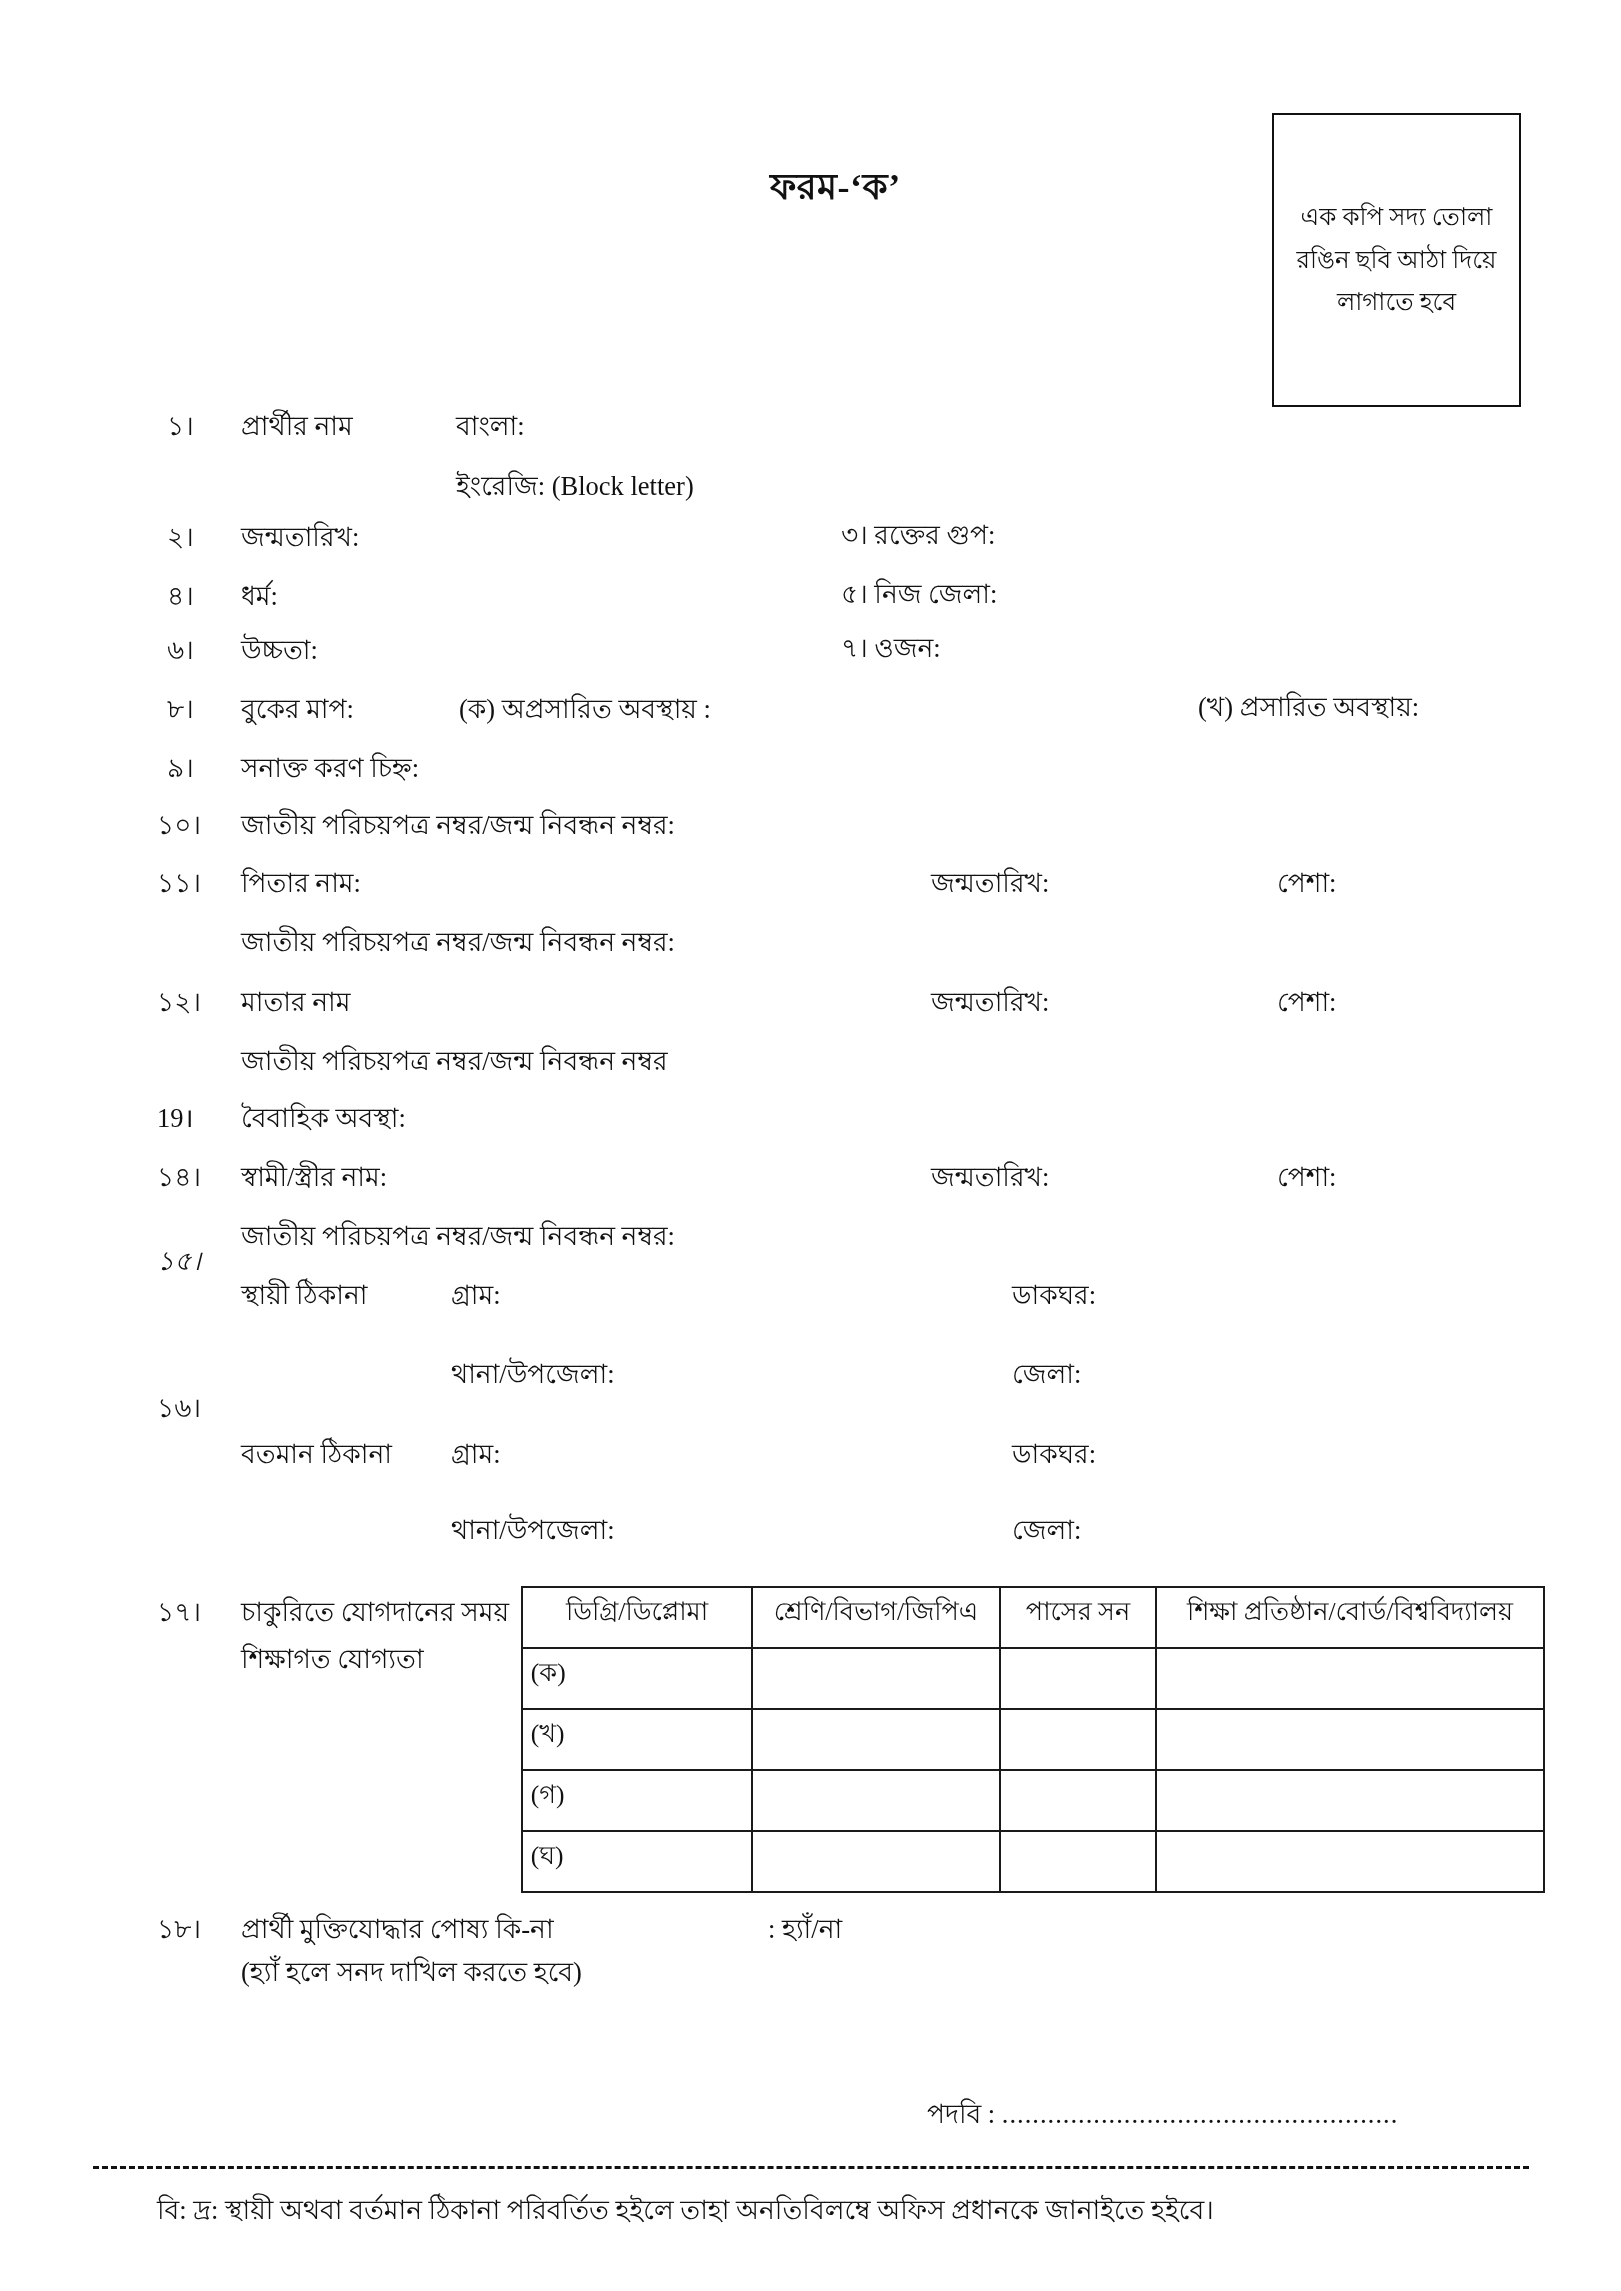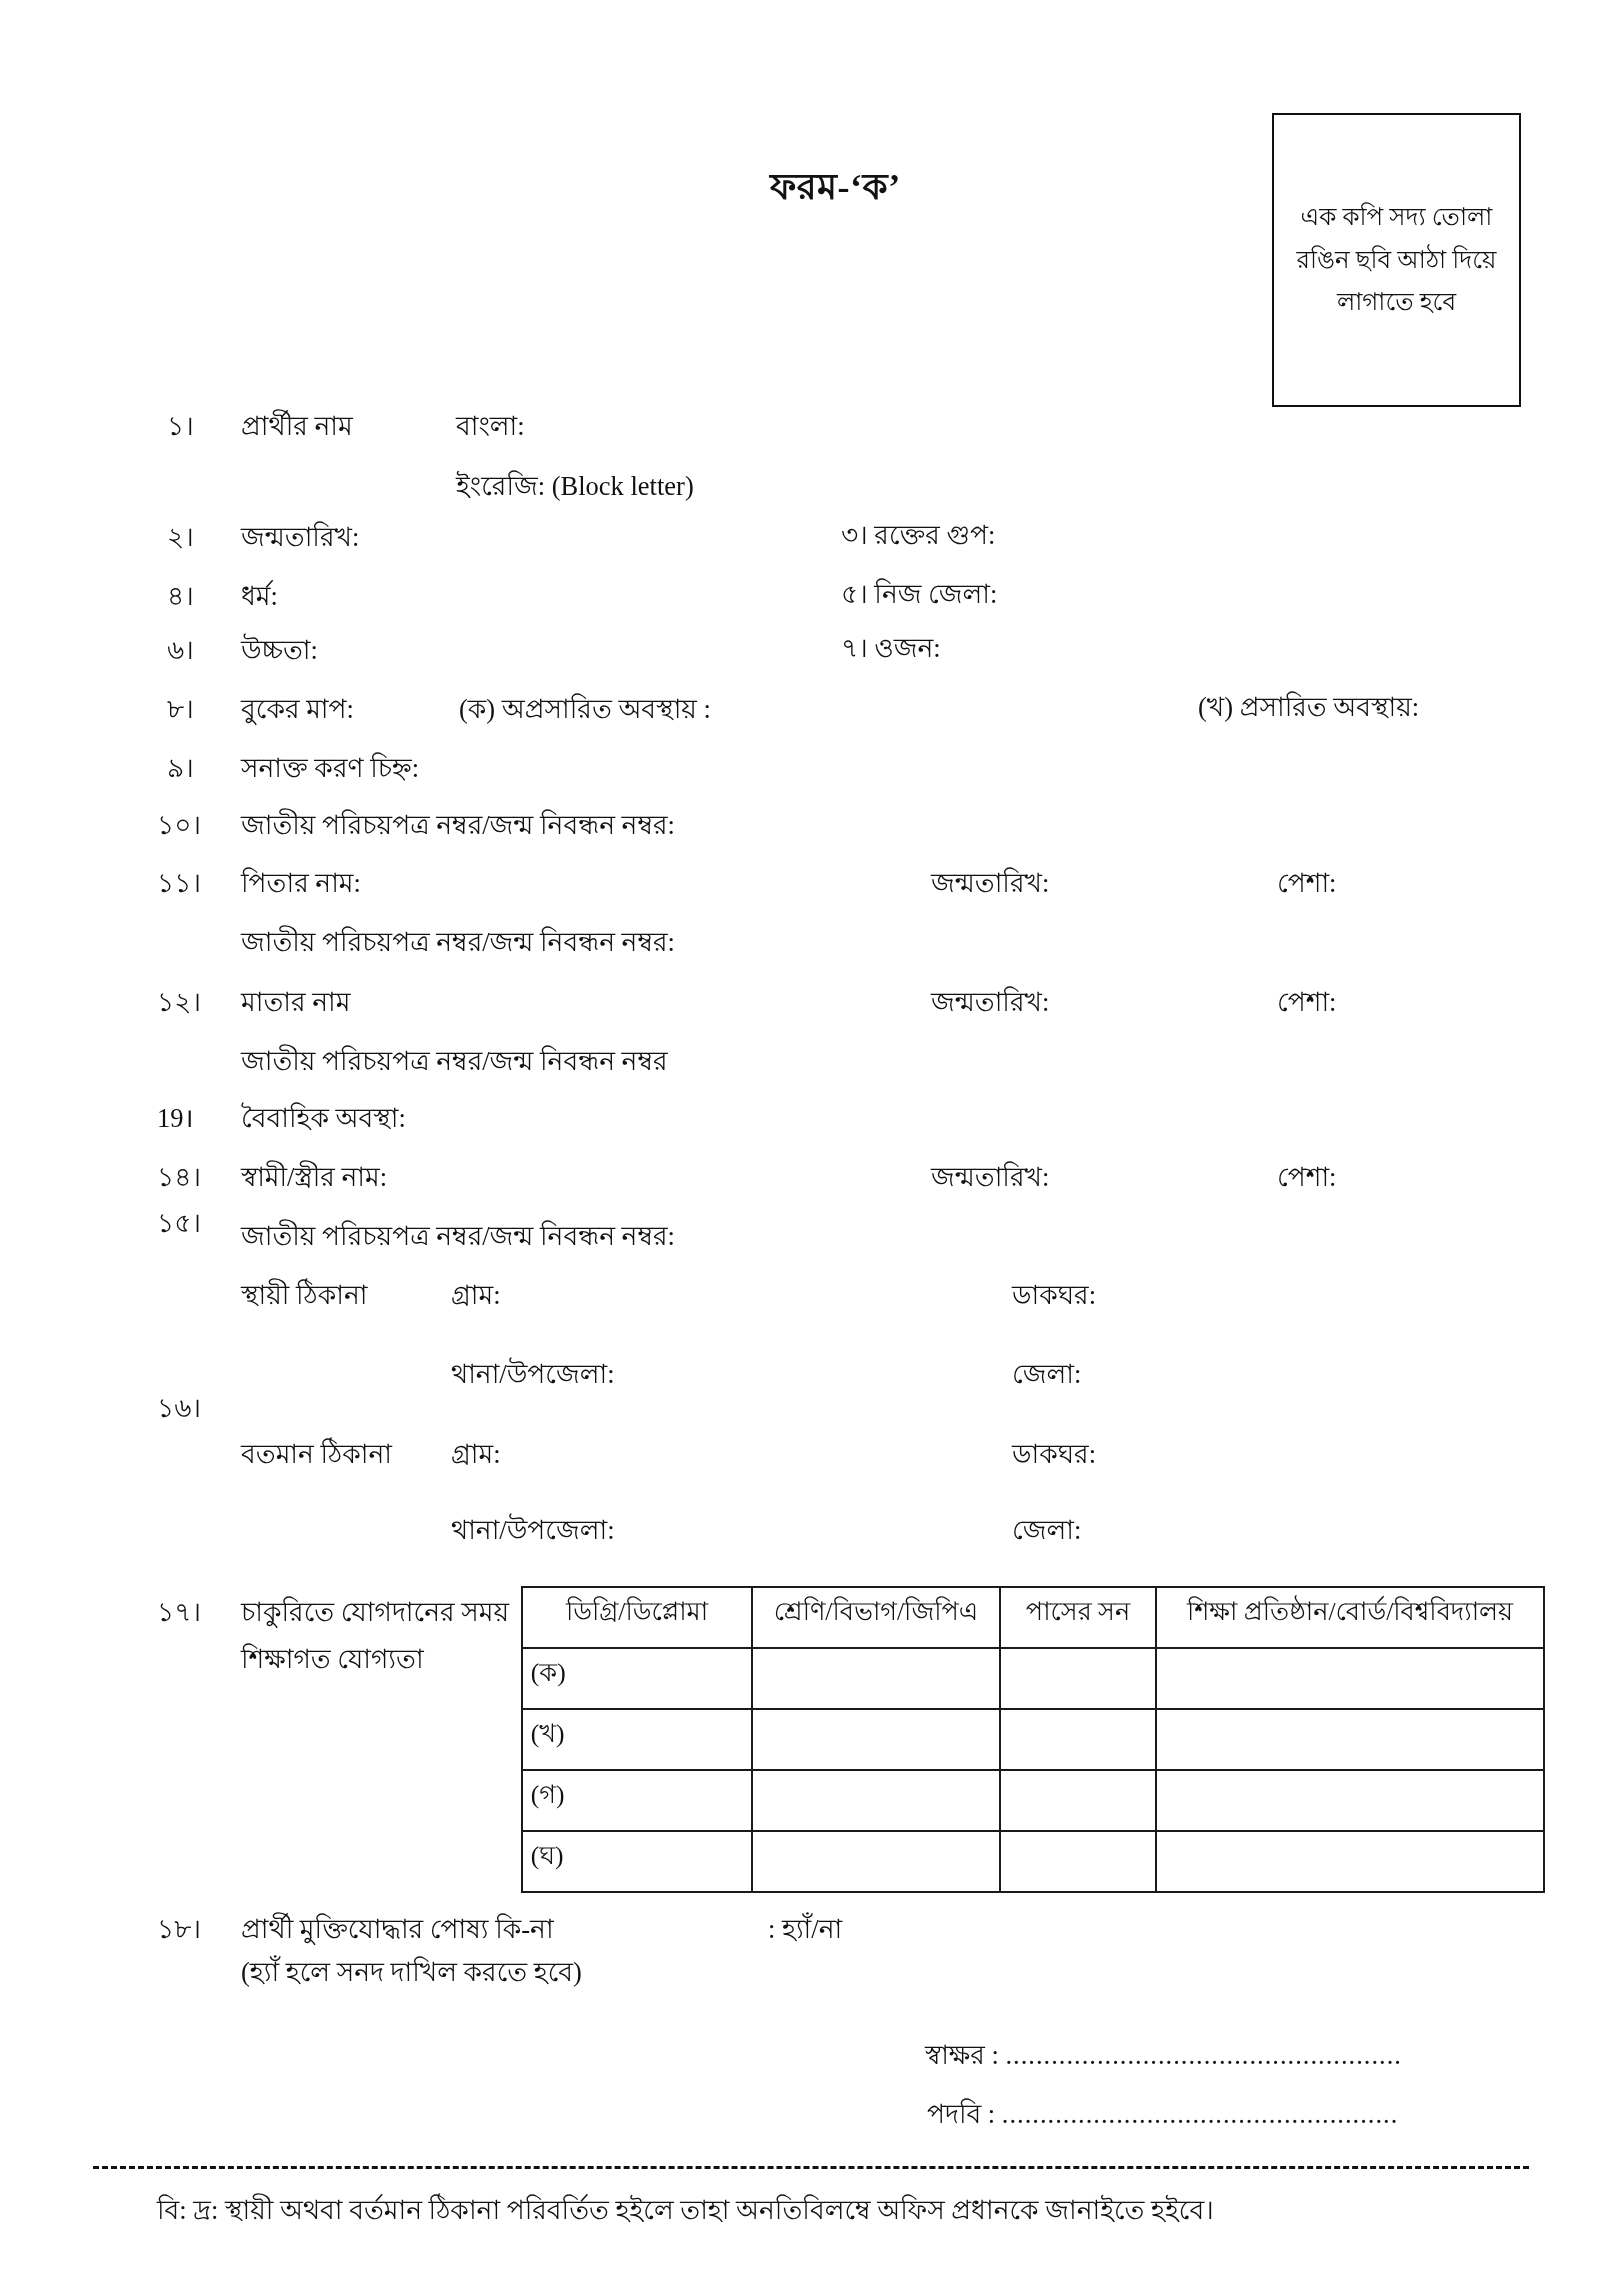--- a/index.html
+++ b/index.html
@@ -121,21 +121,21 @@
 
   <div class="t" style="left:157px; top:1102px;">19।</div>
   <div class="t" style="left:241px; top:1102px;">বৈবাহিক অবস্থা:</div>
 
   <div class="t" style="left:157px; top:1161px;">১৪।</div>
   <div class="t" style="left:241px; top:1161px;">স্বামী/স্ত্রীর নাম:</div>
   <div class="t" style="left:931px; top:1161px;">জন্মতারিখ:</div>
   <div class="t" style="left:1277px; top:1161px;">পেশা:</div>
   <div class="t" style="left:241px; top:1220px;">জাতীয় পরিচয়পত্র নম্বর/জন্ম নিবন্ধন নম্বর:</div>
 
-  <div class="t" style="left:157px; top:1207px;">১৫।</div>
+  <div class="t" style="left:157px; top:1245px;font-style:italic;">১৫।</div>
   <div class="t" style="left:241px; top:1279px;">স্থায়ী ঠিকানা</div>
   <div class="t" style="left:451px; top:1279px;">গ্রাম:</div>
   <div class="t" style="left:1012px; top:1279px;">ডাকঘর:</div>
   <div class="t" style="left:451px; top:1358px;">থানা/উপজেলা:</div>
   <div class="t" style="left:1012px; top:1358px;">জেলা:</div>
 
   <div class="t" style="left:157px; top:1392px;">১৬।</div>
   <div class="t" style="left:241px; top:1438px;">বতমান ঠিকানা</div>
   <div class="t" style="left:451px; top:1438px;">গ্রাম:</div>
   <div class="t" style="left:1012px; top:1438px;">ডাকঘর:</div>
@@ -189,21 +189,20 @@
         </tr>
       </tbody>
     </table>
   </div>
 
   <div class="t" style="left:157px; top:1913px;">১৮।</div>
   <div class="t" style="left:241px; top:1913px;">প্রার্থী মুক্তিযোদ্ধার পোষ্য কি-না</div>
   <div class="t" style="left:768px; top:1913px;">: হ্যাঁ/না</div>
   <div class="t" style="left:241px; top:1956px;">(হ্যাঁ হলে সনদ দাখিল করতে হবে)</div>
 
-  <div class="t" style="left:925px; top:2039px;"><span>স্বাক্ষর :</span> <span class="dots">....................................................</span></div>
   <div class="t" style="left:927px; top:2098px;"><span>পদবি :</span> <span class="dots">....................................................</span></div>
 
   <div class="dashed-sep"></div>
 
   <div class="t" style="left:157px; top:2194px;">বি: দ্র: স্থায়ী অথবা বর্তমান ঠিকানা পরিবর্তিত হইলে তাহা অনতিবিলম্বে অফিস প্রধানকে জানাইতে হইবে।</div>
 
 </div>
 
 
 </body></html>

